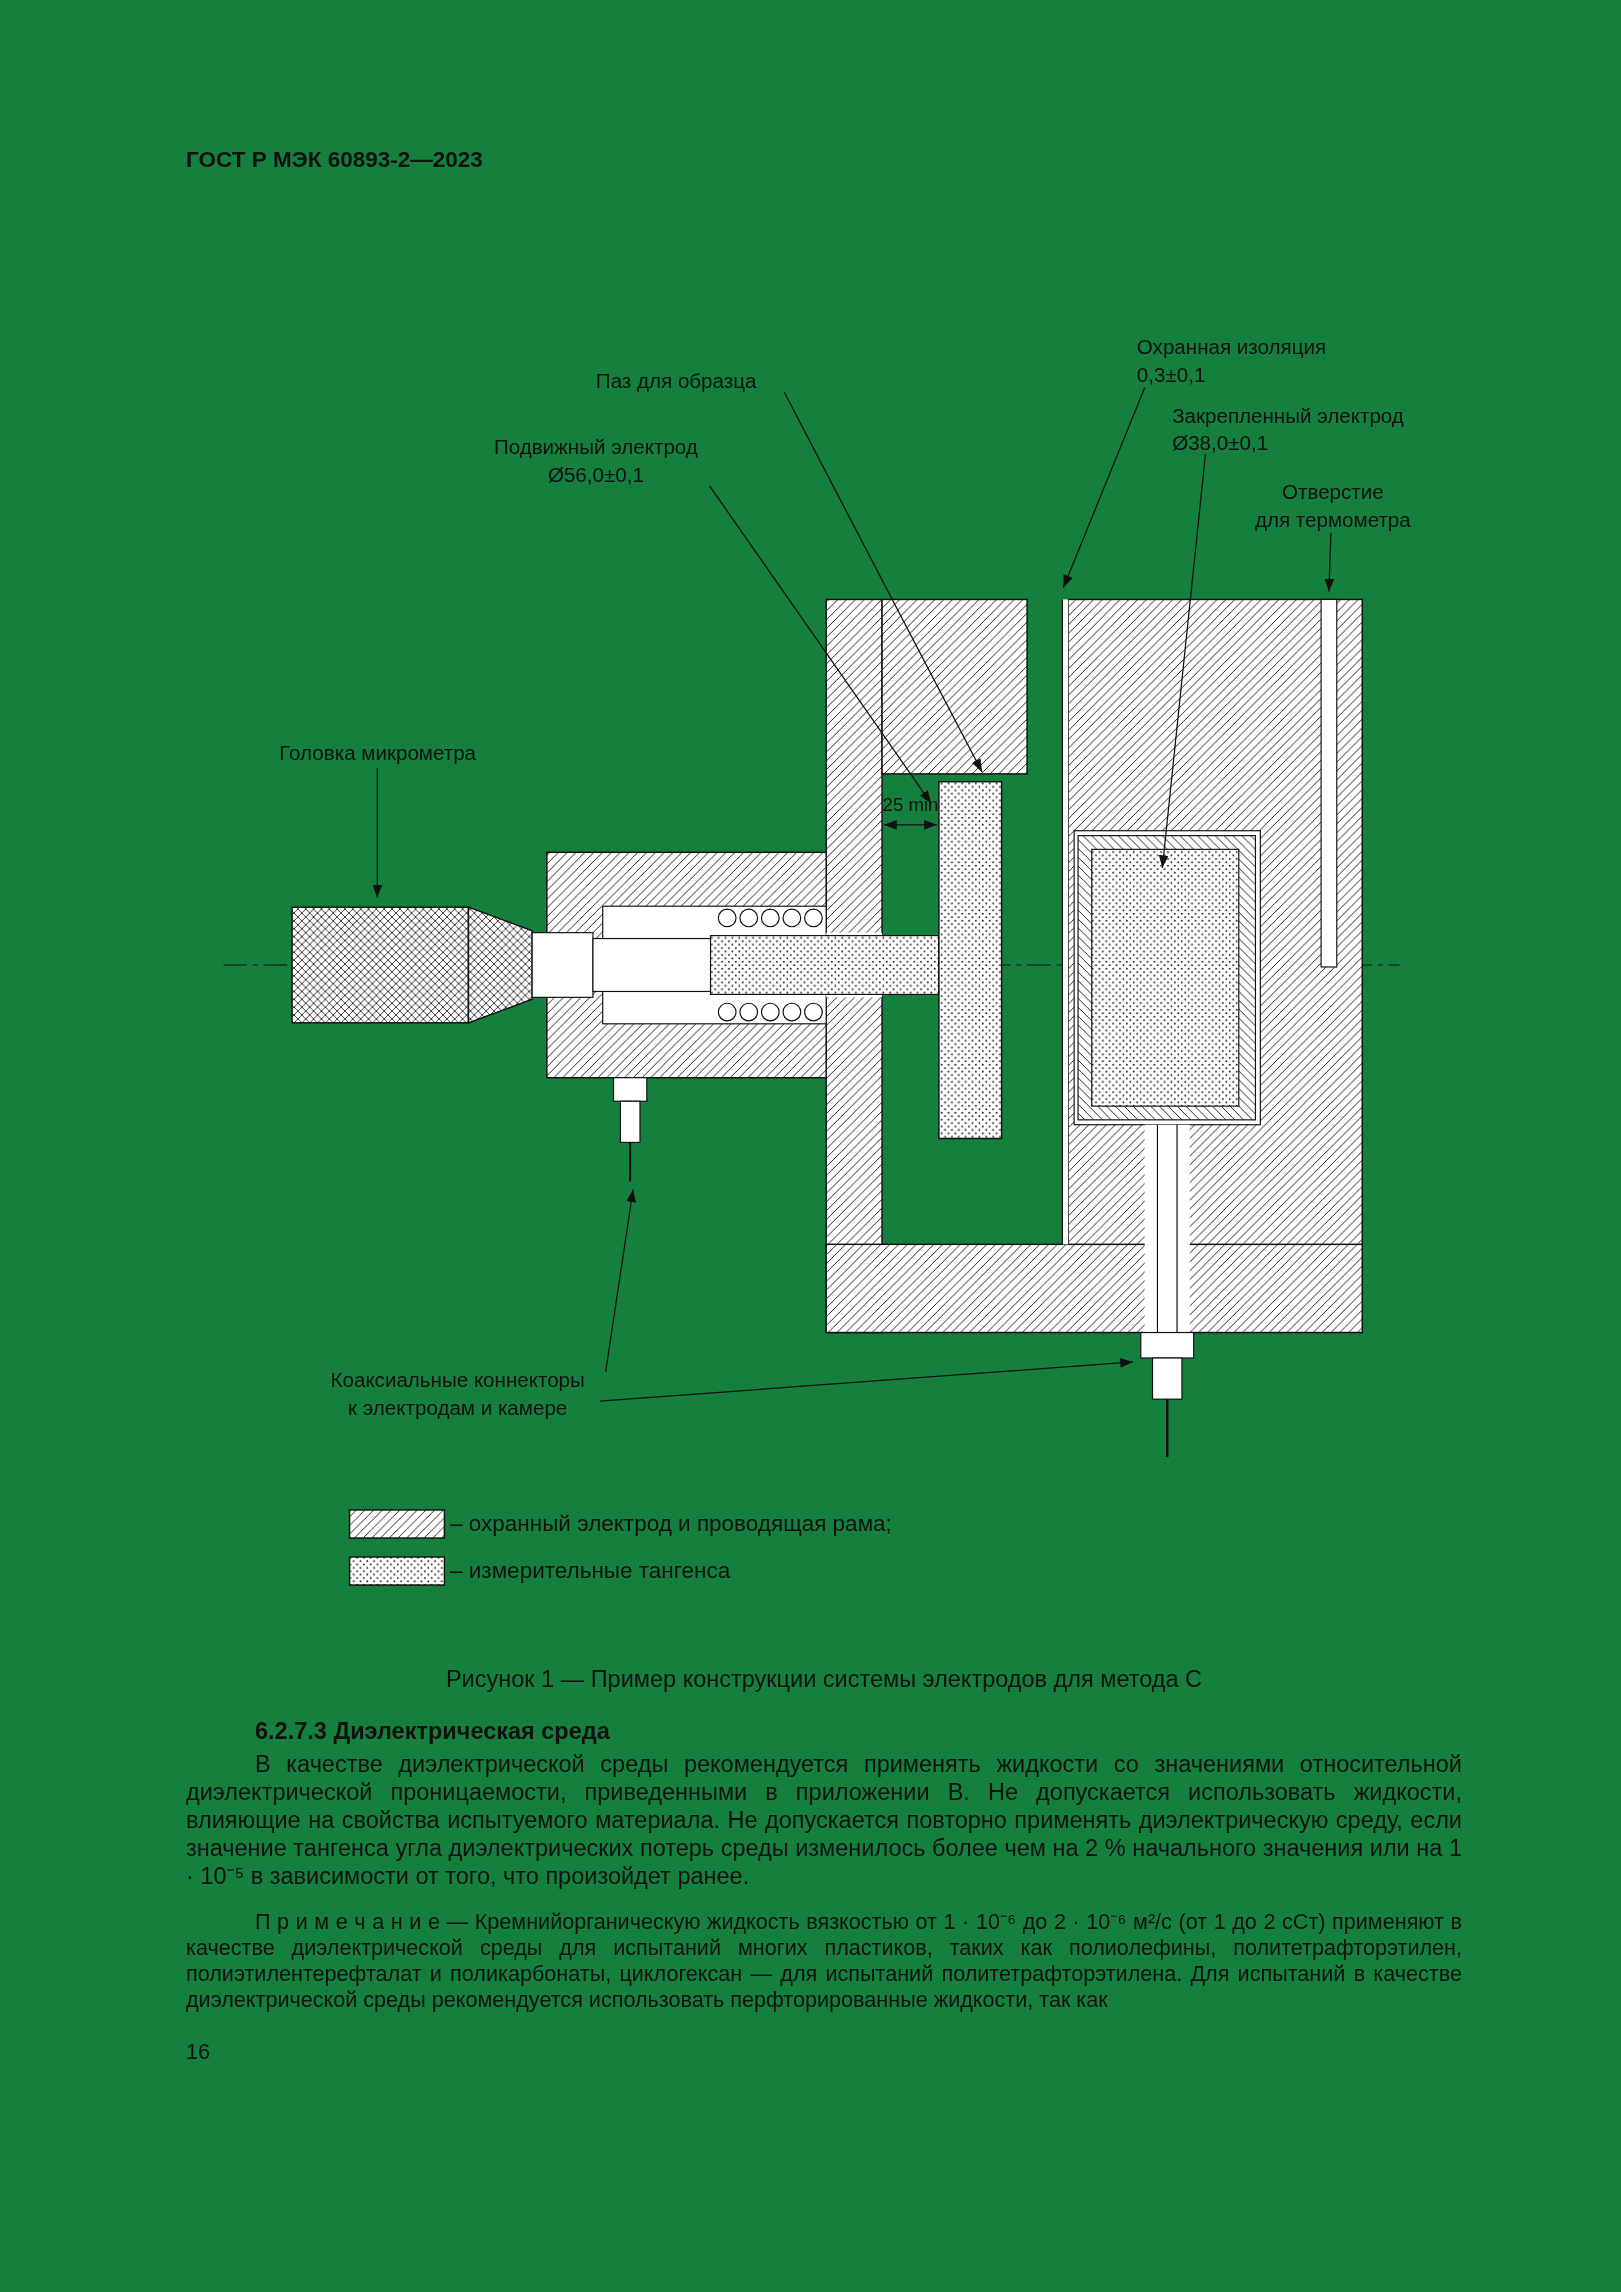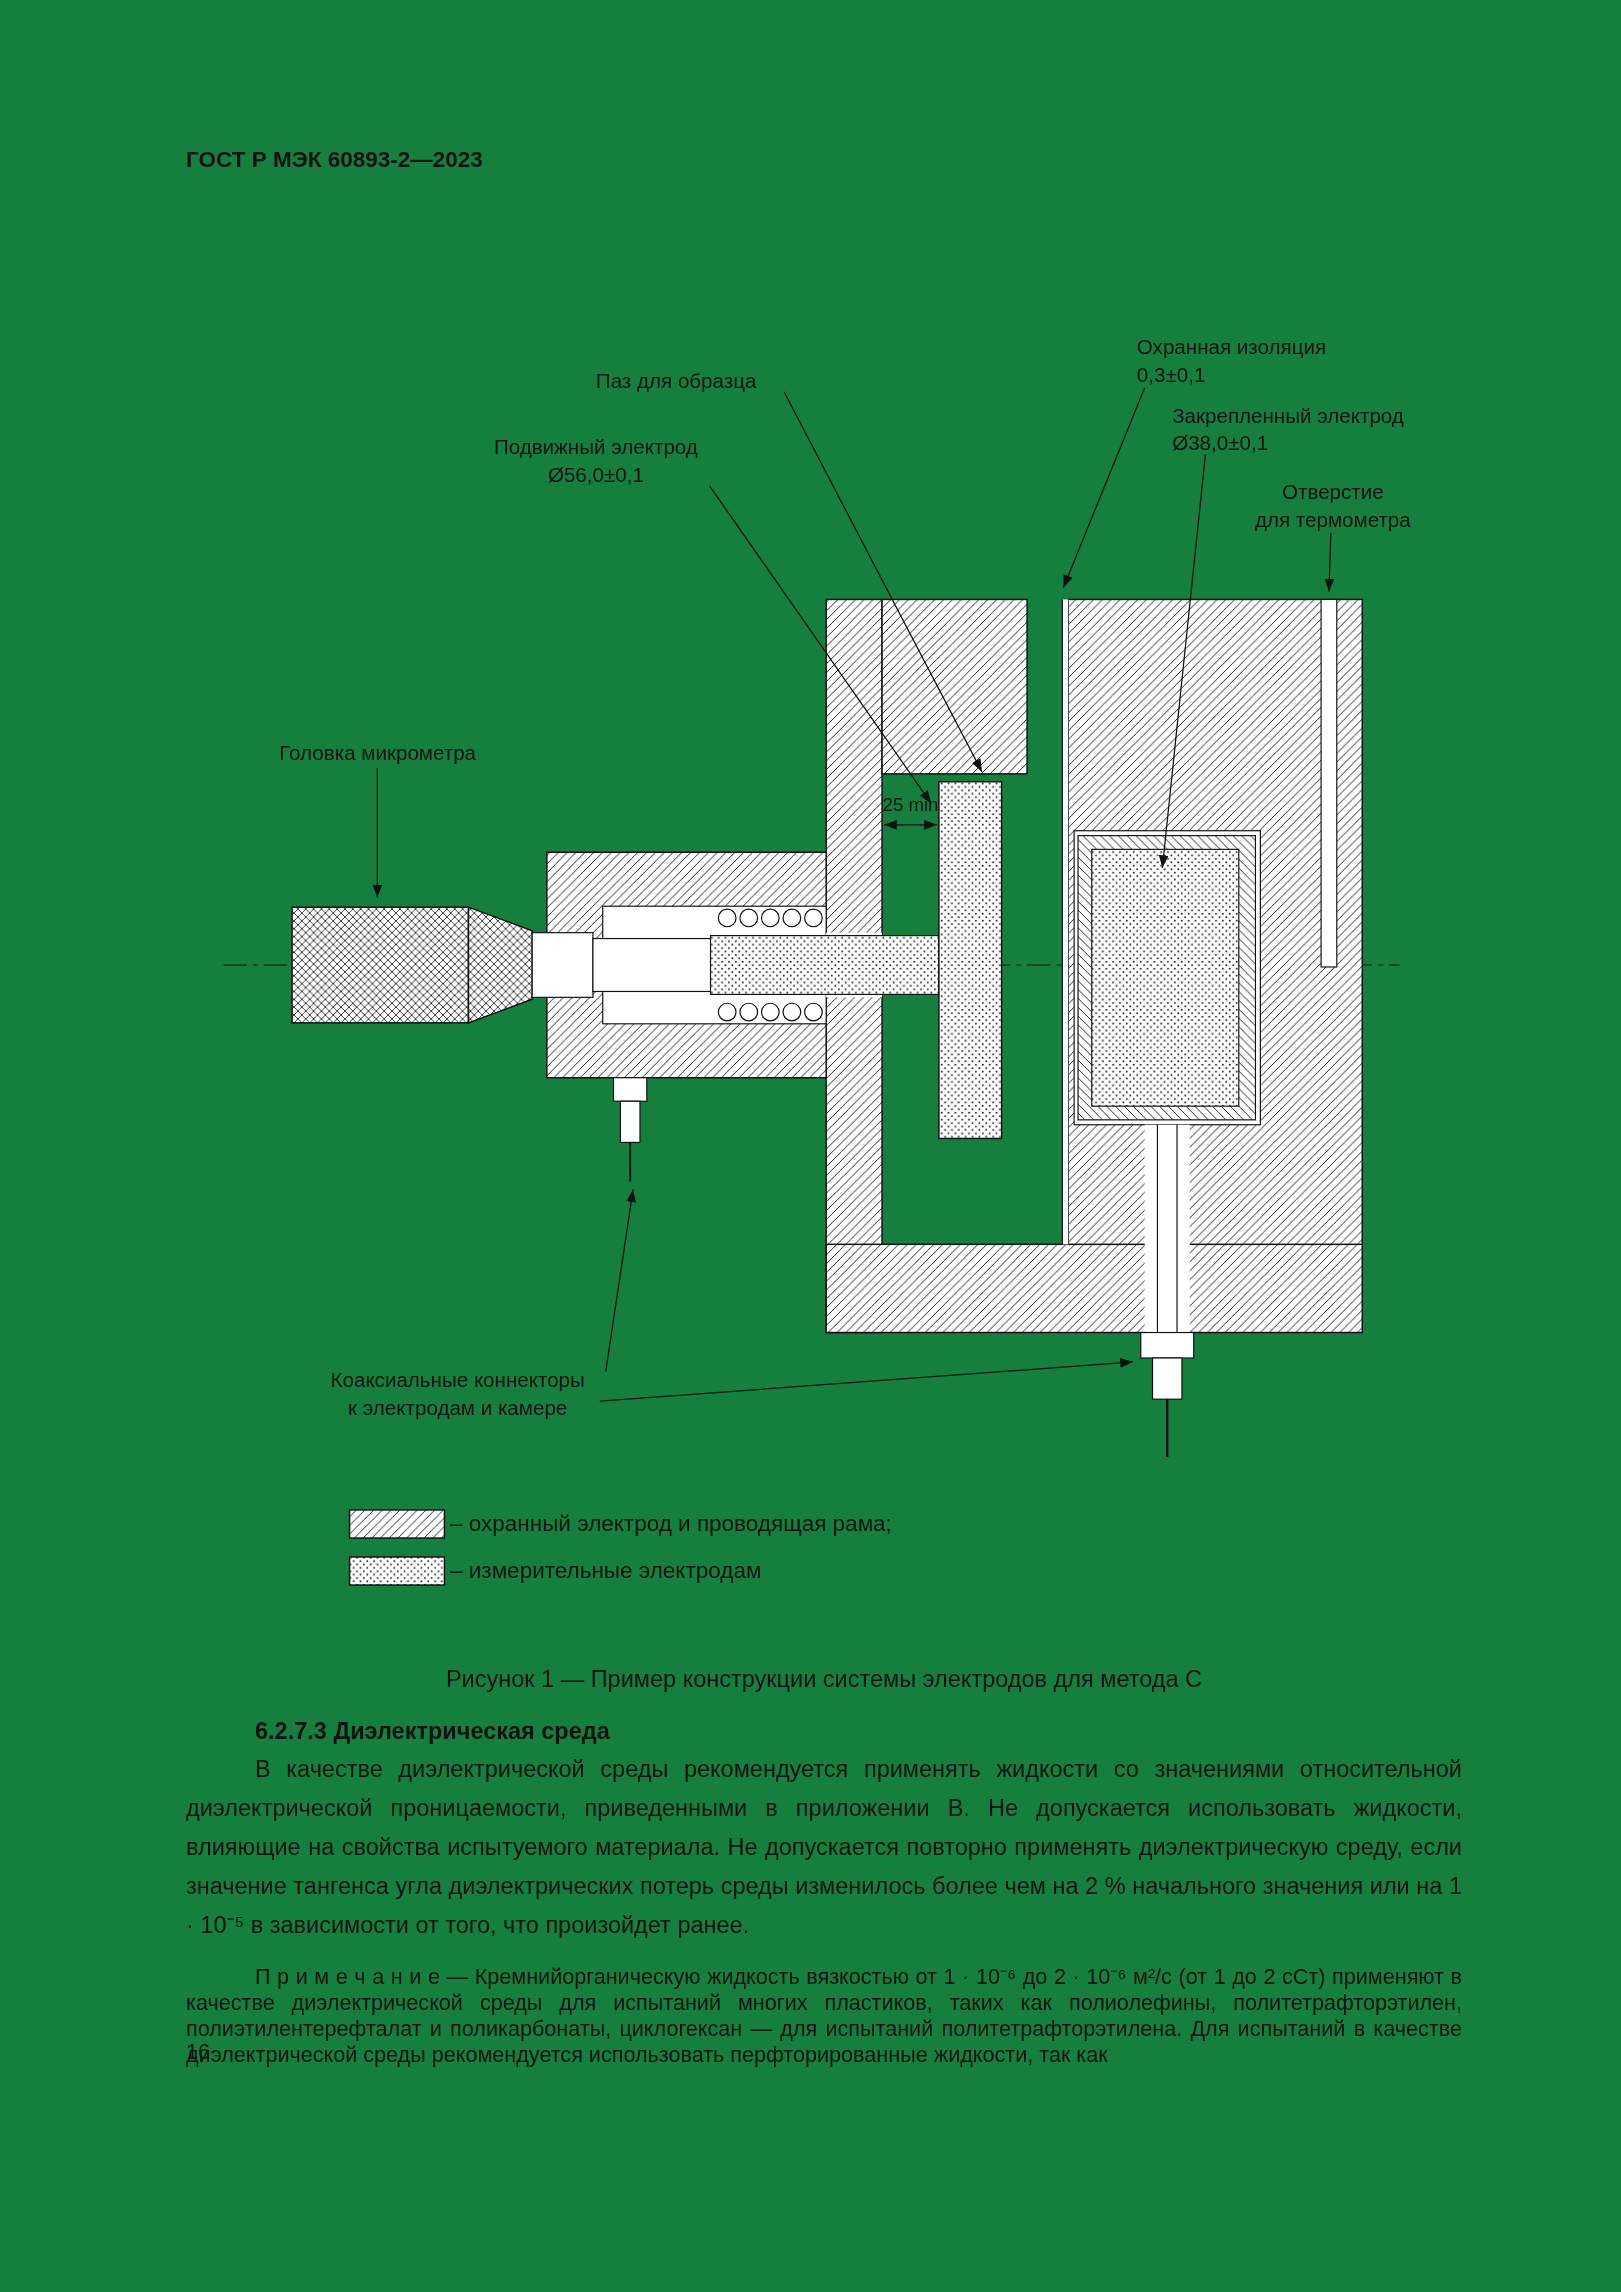--- a/index.html
+++ b/index.html
@@ -16,21 +16,21 @@
 
   .legend { position:absolute; left:348px; top:1509px; }
   .legend-row { display:flex; align-items:center; gap:4px; margin-bottom:16.7px; }
   .legend-row svg { display:block; }
   .legend-label { font-size:22.5px; }
 
   .figure-caption { position:absolute; left:186px; top:1666px; width:1276px; text-align:center; font-size:23.5px; }
 
   .body-text { position:absolute; left:186px; top:1717px; width:1276px; }
   .section-heading { font-size:23.5px; line-height:29px; text-indent:69px; font-weight:bold; }
-  .para { font-size:23.5px; line-height:39px; text-align:justify; text-indent:69px; margin-top:3.9px; }
+  .para { font-size:23.5px; line-height:28px; text-align:justify; text-indent:69px; margin-top:3.9px; }
   .note { font-size:21.6px; line-height:26px; text-align:justify; text-indent:69px; margin-top:19.6px; }
 
   .page-number { position:absolute; left:186px; top:2039px; font-size:21.6px; }
 </style>
 </head>
 <body>
 
 <div class="page">
 
   <div class="doc-header">ГОСТ Р МЭК 60893-2—2023</div>
@@ -153,21 +153,21 @@
     <div class="legend-row">
       <svg width="98" height="30" viewBox="0 0 100 31">
         <rect x="1" y="1" width="98" height="29" fill="url(#hatchA)" stroke="#111" stroke-width="1.5"></rect>
       </svg>
       <span class="legend-label">– охранный электрод и проводящая рама;</span>
     </div>
     <div class="legend-row">
       <svg width="98" height="30" viewBox="0 0 100 31">
         <rect x="1" y="1" width="98" height="29" fill="url(#dotsP)" stroke="#111" stroke-width="1.5"></rect>
       </svg>
-      <span class="legend-label">– измерительные электродам</span>
+      <span class="legend-label">– измерительные тангенса</span>
     </div>
   </div>
 
   <div class="figure-caption">Рисунок 1 — Пример конструкции системы электродов для метода С</div>
 
   <div class="body-text">
     <div class="section-heading">6.2.7.3 Диэлектрическая среда</div>
     <p class="para">В качестве диэлектрической среды рекомендуется применять жидкости со значениями относительной диэлектрической проницаемости, приведенными в приложении В. Не допускается использовать жидкости, влияющие на свойства испытуемого материала. Не допускается повторно применять диэлектрическую среду, если значение тангенса угла диэлектрических потерь среды изменилось более чем на 2 % начального значения или на 1 · 10⁻⁵ в зависимости от того, что произойдет ранее.</p>
     <p class="note">П р и м е ч а н и е — Кремнийорганическую жидкость вязкостью от 1 · 10⁻⁶ до 2 · 10⁻⁶ м²/с (от 1 до 2 сСт) применяют в качестве диэлектрической среды для испытаний многих пластиков, таких как полиолефины, политетрафторэтилен, полиэтилентерефталат и поликарбонаты, циклогексан — для испытаний политетрафторэтилена. Для испытаний в качестве диэлектрической среды рекомендуется использовать перфторированные жидкости, так как</p>
   </div>

